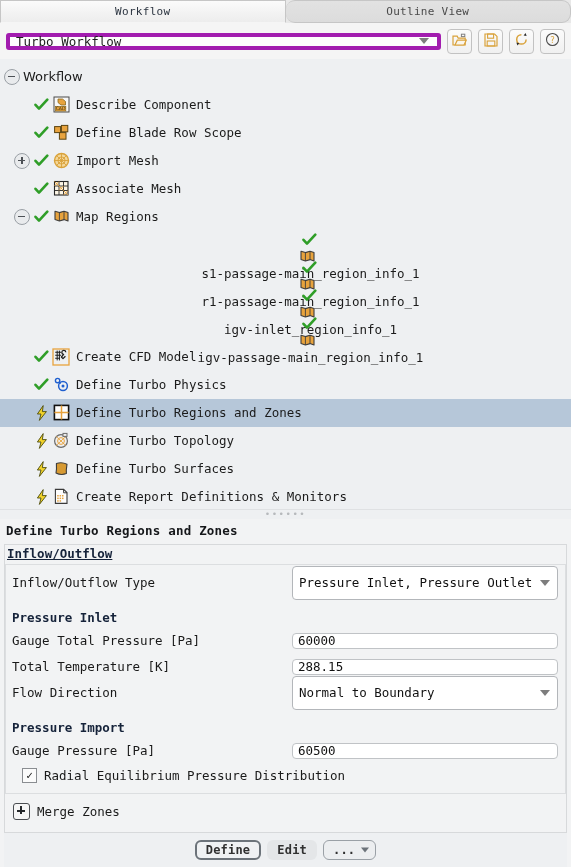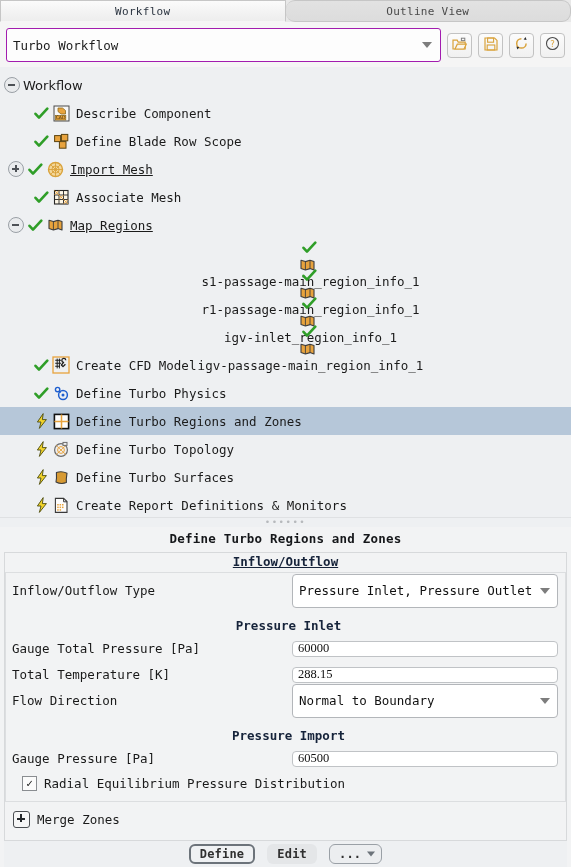--- a/index.html
+++ b/index.html
@@ -8,21 +8,20 @@
     background: #eef0f2;
     font-family: "DejaVu Sans Mono", monospace;
     overflow: hidden;
   }
   #app {
     position: relative;
     width: 571px; height: 867px;
     background: #0c4a6e;
     display: flex;
     flex-direction: column;
-    text-align: center;
   }
 
   
   .tabbar { display: flex; height: 23px; background: #e8e8e8; }
   .tab {
     flex: 1 1 50%;
     display: flex; align-items: center; justify-content: center;
     font-size: 11px;
     color: #333b45;
     border: 1px solid #c6c6c6;
@@ -43,23 +42,23 @@
 
   
   .selrow {
     display: flex; align-items: center;
     padding: 6px 6px 5px 6px;
     background: #f5f5f5;
     gap: 6px;
   }
   .combo {
     flex: 1 1 auto;
-    height: 34px;
+    height: 17px;
     background: #fdfdfd;
-    border: 1px solid #a21caf;
+    border: 4px solid #a21caf;
     border-radius: 3px;
     display: flex; align-items: center;
     padding: 0 6px;
     font-size: 12.5px;
     color: #1d1d1d;
     position: relative;
     box-sizing: border-box;
   }
   .combo .caret {
     position: absolute; right: 8px; top: 50%;
@@ -123,21 +122,21 @@
     margin-right: 6px;
     display: flex; align-items: center; justify-content: center;
   }
   .node .lbl { font-size: 12.5px; font-family: "DejaVu Sans Mono", monospace; }
   .node.root .lbl { font-family: "DejaVu Sans", sans-serif; font-size: 13px; }
 
   
   .ind-0 { padding-left: 4px; }
   .ind-1 { padding-left: 33px; }
   .ind-2 { padding-left: 50px; flex-direction: column; }
-  .ind-1e { padding-left: 8px; text-decoration: underline; }
+  .ind-1e { padding-left: 14px; }
 
   
   .splitter {
     height: 9px; background: #eef0f2;
     display: flex; align-items: center; justify-content: center;
     border-top: 1px solid #dfe1e3;
   }
   .splitter .grip { letter-spacing: 1.5px; color: #b6b9bc; font-size: 9px; line-height: 5px; }
 
   
@@ -185,21 +184,20 @@
     transform: translateY(-50%);
     height: 16px;
     background: #ffffff;
     border: 1px solid #c0c3c6;
     border-radius: 4px;
     font-size: 12.5px;
     color: #111;
     display: flex; align-items: center;
     padding-left: 5px;
     box-sizing: border-box;
-    font-family: Liberation Serif, serif;
   }
   .dropin {
     position: absolute; left: 286px; right: 7px; top: 50%;
     transform: translateY(-50%);
     height: 34px;
     background: #ffffff;
     border: 1px solid #b3b6ba;
     border-radius: 4px;
     font-size: 12.5px;
     color: #111;
@@ -243,21 +241,21 @@
   .outerbox {
     border: 1px solid #d7d9db;
     background: #f2f3f4;
     padding-bottom: 12px;
   }
 
   
   .footer {
     height: 40px;
     display: flex; align-items: center; justify-content: center;
-    gap: 12px;
+    gap: 6px;
     background: #eef0f2;
   }
   .btn {
     height: 20px;
     padding: 0 9px;
     font-size: 12px;
     font-weight: bold;
     color: #303030;
     background: #eceef0;
     border: 1px solid #9aa0a6;

